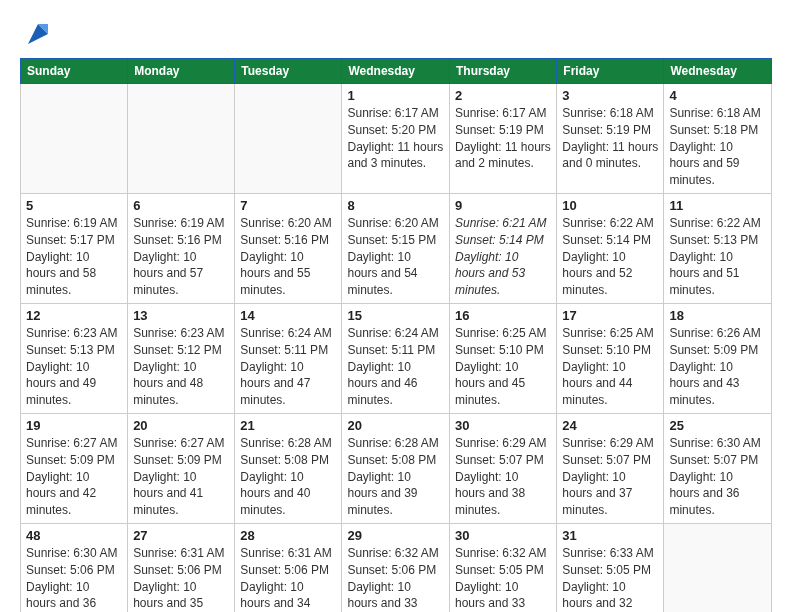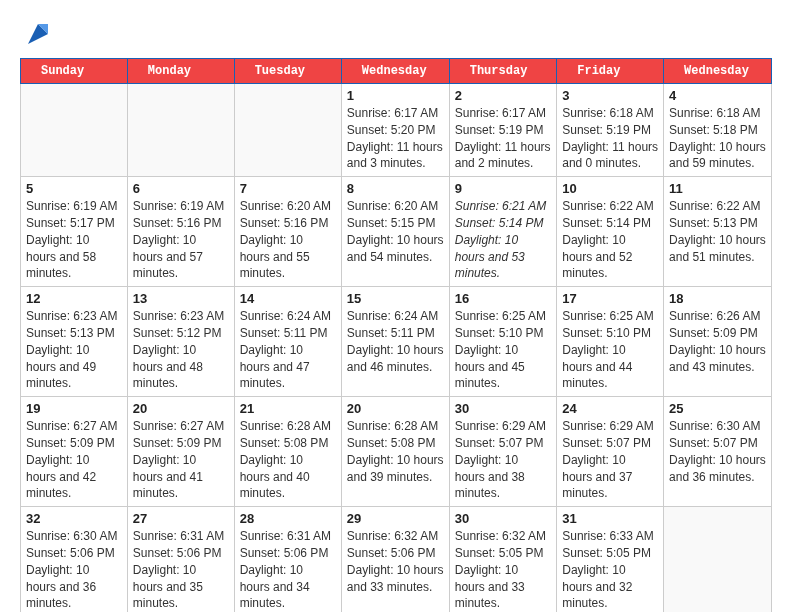--- a/index.html
+++ b/index.html
@@ -51,27 +51,26 @@
     .location {
       font-size: 15px;
       color: #555;
     }
     .calendar {
       width: 100%;
       border-collapse: collapse;
       font-size: 10.5px;
     }
     .calendar th {
-      background-color: #ef4444;
+      background-color: #15803d;
       color: #fff;
       text-align: left;
-      padding: 5px 20px;
+      padding: 5px 6px;
       font-size: 12px;
       border: 1px solid #1a5fb4;
-      font-family: Liberation Mono, monospace;
     }
     .calendar td {
       border: 1px solid #ccc;
       vertical-align: top;
       padding: 4px 5px;
       width: 108px;
       height: 85px;
       background: #fff;
     }
     .calendar td.empty {
@@ -279,21 +278,21 @@
         </td>
         <td>
           <span class="day-num">25</span>
           <div class="day-info" style="white-space: pre-line;">Sunrise: 6:30 AM
 Sunset: 5:07 PM
 Daylight: 10 hours and 36 minutes.</div>
         </td>
       </tr>
       <tr>
         <td>
-          <span class="day-num">32</span>
+          <span class="day-num">48</span>
           <div class="day-info" style="white-space: pre-line;">Sunrise: 6:30 AM
 Sunset: 5:06 PM
 Daylight: 10 hours and 36 minutes.</div>
         </td>
         <td>
           <span class="day-num">27</span>
           <div class="day-info" style="white-space: pre-line;">Sunrise: 6:31 AM
 Sunset: 5:06 PM
 Daylight: 10 hours and 35 minutes.</div>
         </td>

